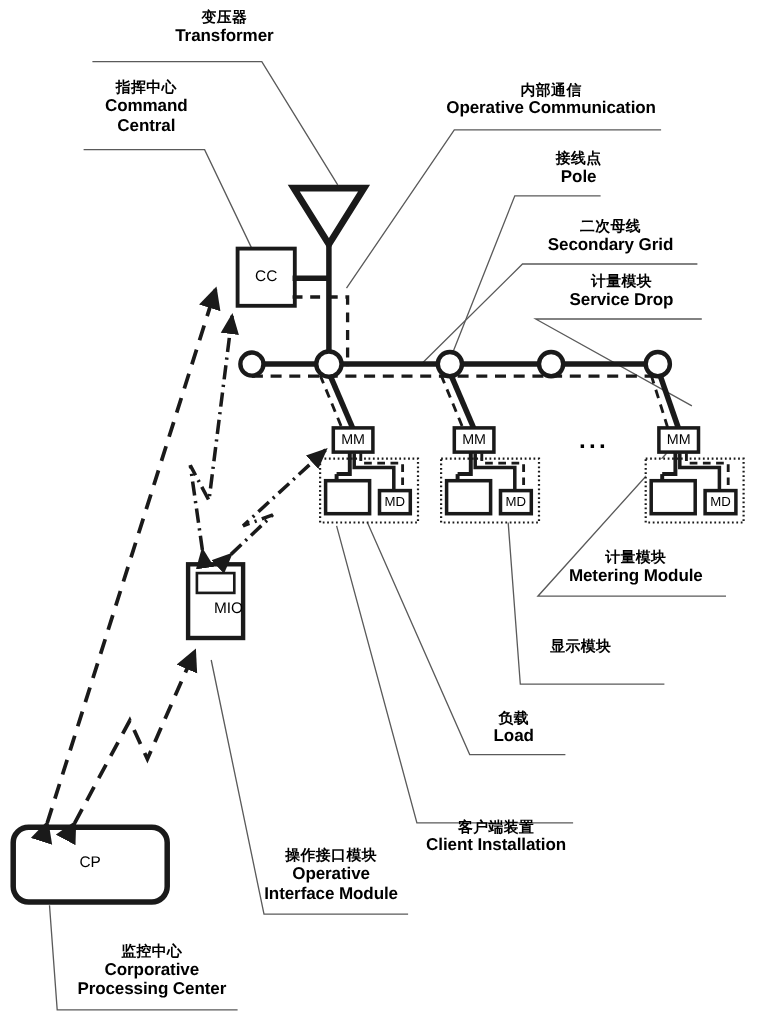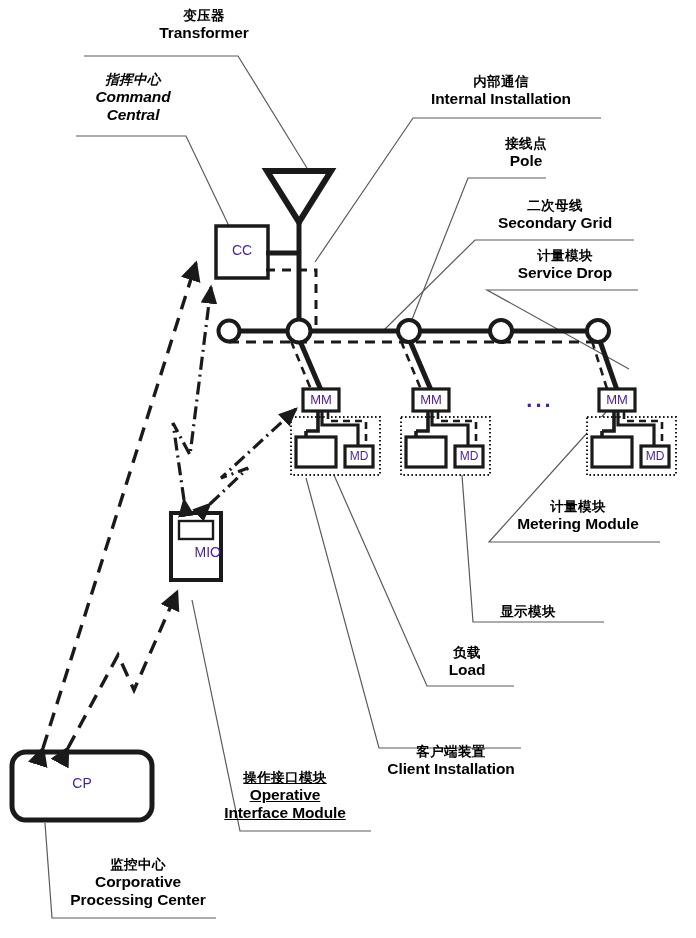--- a/index.html
+++ b/index.html
@@ -3,21 +3,21 @@
 <meta charset="utf-8">
 <style>
   html,body{margin:0;padding:0;background:#ffffff;}
   body{width:696px;height:938px;overflow:hidden;
        font-family:"Liberation Sans","DejaVu Sans",sans-serif;}
   #stage{position:relative;width:696px;height:938px;background:#fff;}
   svg.layer{position:absolute;left:0;top:0;width:696px;height:938px;}
   .lbl{position:absolute;text-align:center;color:#000000;line-height:1.18;}
   .lbl .cn{font-size:13.5px;font-weight:700;letter-spacing:.4px;display:block;}
   .lbl .en{font-size:15.5px;font-weight:700;letter-spacing:-.1px;display:block;}
-  .boxtext{position:absolute;text-align:center;color:#4c1d95;font-weight:400;}
+  .boxtext{position:absolute;text-align:center;color:#000000;font-weight:400;}
 </style>
 </head>
 <body>
 
 <div id="stage">
 
   <svg class="layer" viewBox="0 0 696 938">
     <defs>
       <marker id="ah" markerWidth="7" markerHeight="7" refX="5.2" refY="3" orient="auto">
         <path d="M0,0 L6,3 L0,6 z" fill="#1a1a1a"></path>
@@ -154,29 +154,29 @@
   <div class="boxtext" style="left:455px;top:449px;width:28px;font-size:12px;">MD</div>
   <div class="boxtext" style="left:641px;top:449px;width:28px;font-size:12px;">MD</div>
 
   <div class="boxtext" style="left:510px;top:387px;width:60px;font-size:22px;font-weight:700;letter-spacing:3px;">...</div>
 
   <div class="lbl" style="left:84px;top:8px;width:240px;">
     <span class="cn">变压器</span>
     <span class="en">Transformer</span>
   </div>
 
-  <div class="lbl" style="left:58px;top:72px;width:150px;font-style:italic;">
+  <div class="lbl" style="left:58px;top:72px;width:150px;">
     <span class="cn">指挥中心</span>
     <span class="en">Command</span>
     <span class="en">Central</span>
   </div>
 
   <div class="lbl" style="left:401px;top:74px;width:200px;">
     <span class="cn">内部通信</span>
-    <span class="en">Internal Installation</span>
+    <span class="en">Operative Communication</span>
   </div>
 
   <div class="lbl" style="left:456px;top:136px;width:140px;">
     <span class="cn">接线点</span>
     <span class="en">Pole</span>
   </div>
 
   <div class="lbl" style="left:476px;top:198px;width:158px;">
     <span class="cn">二次母线</span>
     <span class="en">Secondary Grid</span>
@@ -185,35 +185,35 @@
   <div class="lbl" style="left:492px;top:248px;width:146px;">
     <span class="cn">计量模块</span>
     <span class="en">Service Drop</span>
   </div>
 
   <div class="lbl" style="left:496px;top:499px;width:164px;">
     <span class="cn">计量模块</span>
     <span class="en">Metering Module</span>
   </div>
 
-  <div class="lbl" style="left:453px;top:604px;width:150px;">
+  <div class="lbl" style="left:453px;top:580px;width:150px;">
     <span class="cn">显示模块</span>
   </div>
 
   <div class="lbl" style="left:421px;top:645px;width:92px;">
     <span class="cn">负载</span>
     <span class="en">Load</span>
   </div>
 
   <div class="lbl" style="left:381px;top:744px;width:140px;">
     <span class="cn">客户端装置</span>
     <span class="en">Client Installation</span>
   </div>
 
-  <div class="lbl" style="left:215px;top:770px;width:140px;text-decoration:underline;">
+  <div class="lbl" style="left:231px;top:770px;width:140px;">
     <span class="cn">操作接口模块</span>
     <span class="en">Operative</span>
     <span class="en">Interface Module</span>
   </div>
 
   <div class="lbl" style="left:60px;top:857px;width:156px;">
     <span class="cn">监控中心</span>
     <span class="en">Corporative</span>
     <span class="en">Processing Center</span>
   </div>

